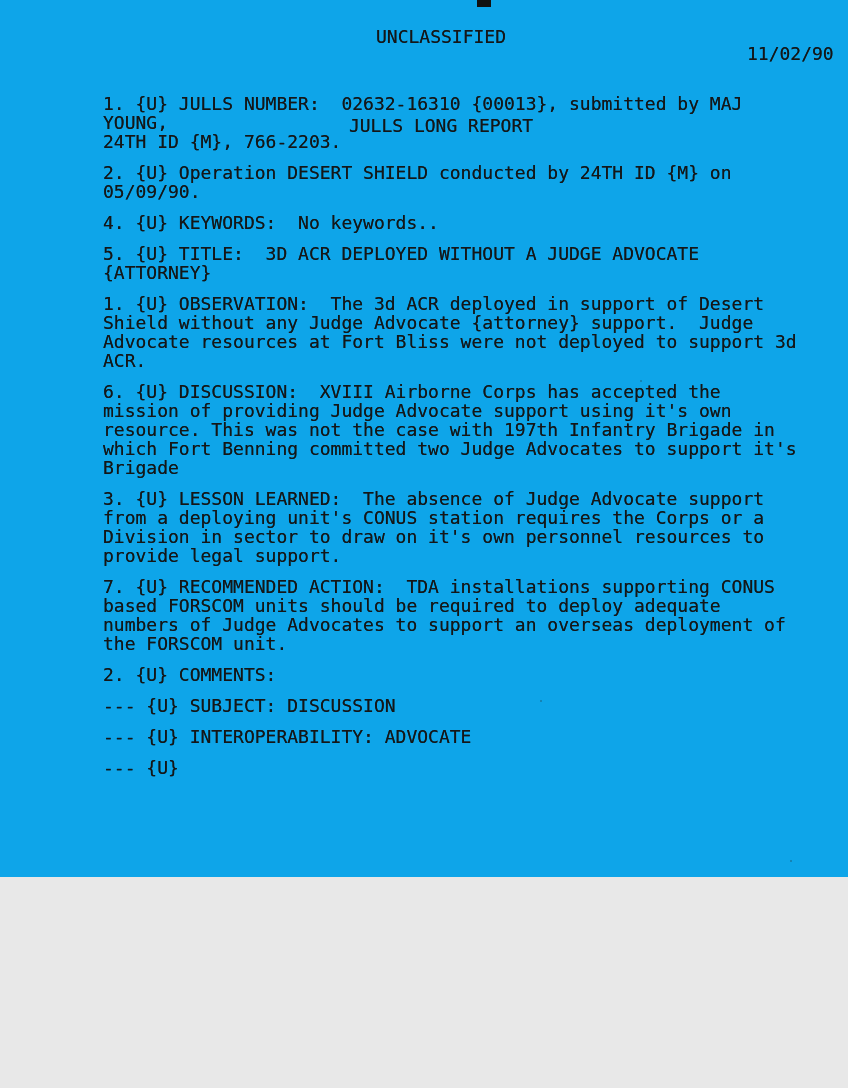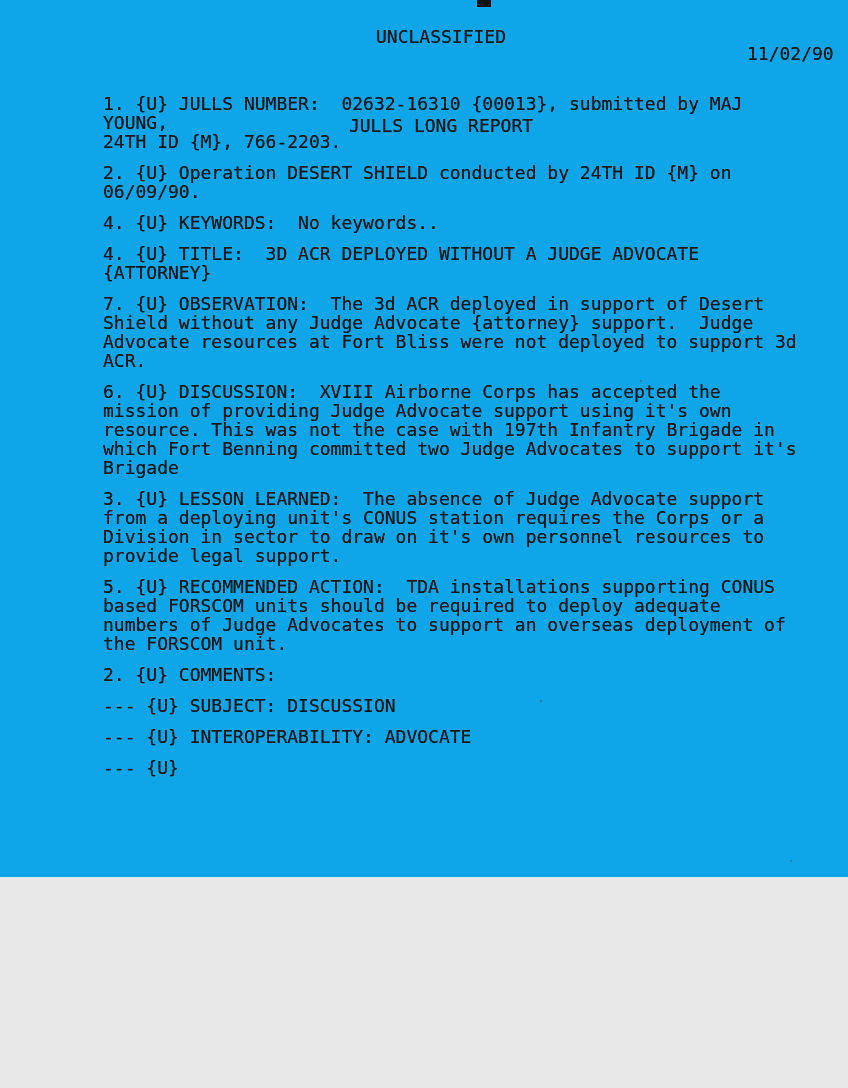--- a/index.html
+++ b/index.html
@@ -73,37 +73,37 @@
 
   <div class="centered-line hdr-classification">UNCLASSIFIED</div>
 
   <div class="hdr-date">11/02/90</div>
 
   <div class="centered-line hdr-title">JULLS LONG REPORT</div>
 
   <div class="body-text">
     <div class="para">1. {U} JULLS NUMBER:  02632-16310 {00013}, submitted by MAJ YOUNG,
 24TH ID {M}, 766-2203.</div>
-    <div class="para">2. {U} Operation DESERT SHIELD conducted by 24TH ID {M} on 06/09/90.</div>
+    <div class="para">2. {U} Operation DESERT SHIELD conducted by 24TH ID {M} on 05/09/90.</div>
     <div class="para">4. {U} KEYWORDS:  No keywords..</div>
-    <div class="para">4. {U} TITLE:  3D ACR DEPLOYED WITHOUT A JUDGE ADVOCATE {ATTORNEY}</div>
-    <div class="para">7. {U} OBSERVATION:  The 3d ACR deployed in support of Desert
+    <div class="para">5. {U} TITLE:  3D ACR DEPLOYED WITHOUT A JUDGE ADVOCATE {ATTORNEY}</div>
+    <div class="para">1. {U} OBSERVATION:  The 3d ACR deployed in support of Desert
 Shield without any Judge Advocate {attorney} support.  Judge
 Advocate resources at Fort Bliss were not deployed to support 3d
 ACR.</div>
     <div class="para">6. {U} DISCUSSION:  XVIII Airborne Corps has accepted the
 mission of providing Judge Advocate support using it's own
 resource. This was not the case with 197th Infantry Brigade in
 which Fort Benning committed two Judge Advocates to support it's
 Brigade</div>
     <div class="para">3. {U} LESSON LEARNED:  The absence of Judge Advocate support
 from a deploying unit's CONUS station requires the Corps or a
 Division in sector to draw on it's own personnel resources to
 provide legal support.</div>
-    <div class="para">5. {U} RECOMMENDED ACTION:  TDA installations supporting CONUS
+    <div class="para">7. {U} RECOMMENDED ACTION:  TDA installations supporting CONUS
 based FORSCOM units should be required to deploy adequate
 numbers of Judge Advocates to support an overseas deployment of
 the FORSCOM unit.</div>
     <div class="para">2. {U} COMMENTS:</div>
     <div class="para">--- {U} SUBJECT: DISCUSSION</div>
     <div class="para">--- {U} INTEROPERABILITY: ADVOCATE</div>
     <div class="para">--- {U}</div>
   </div>
 
 

